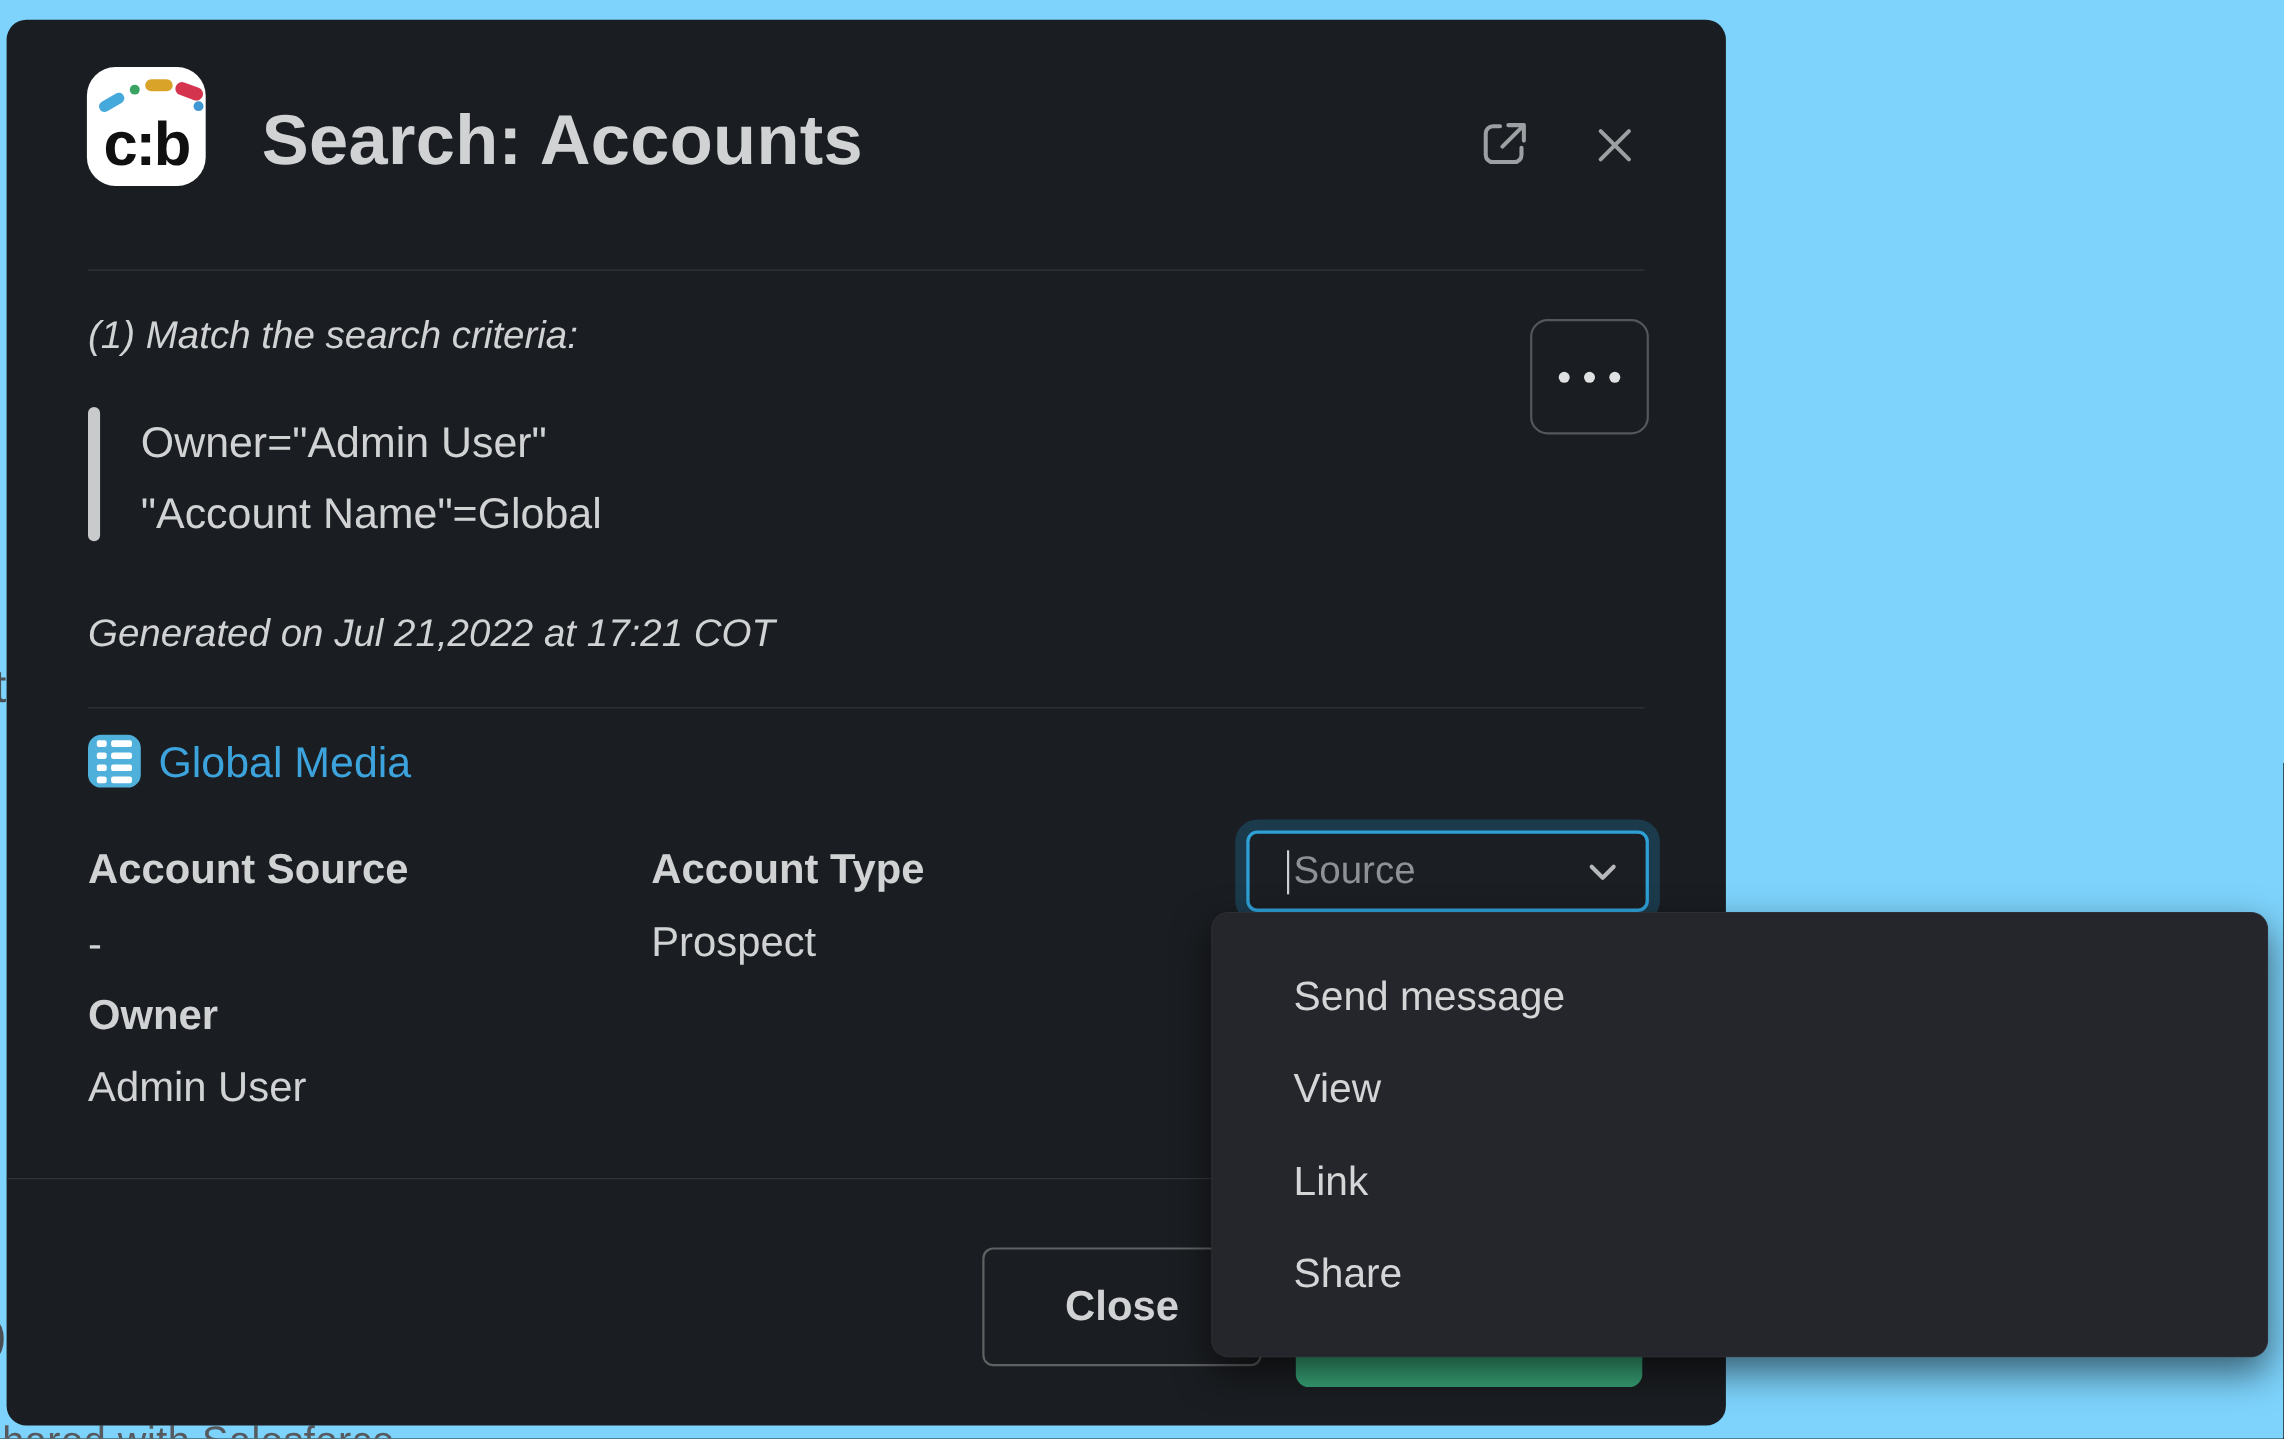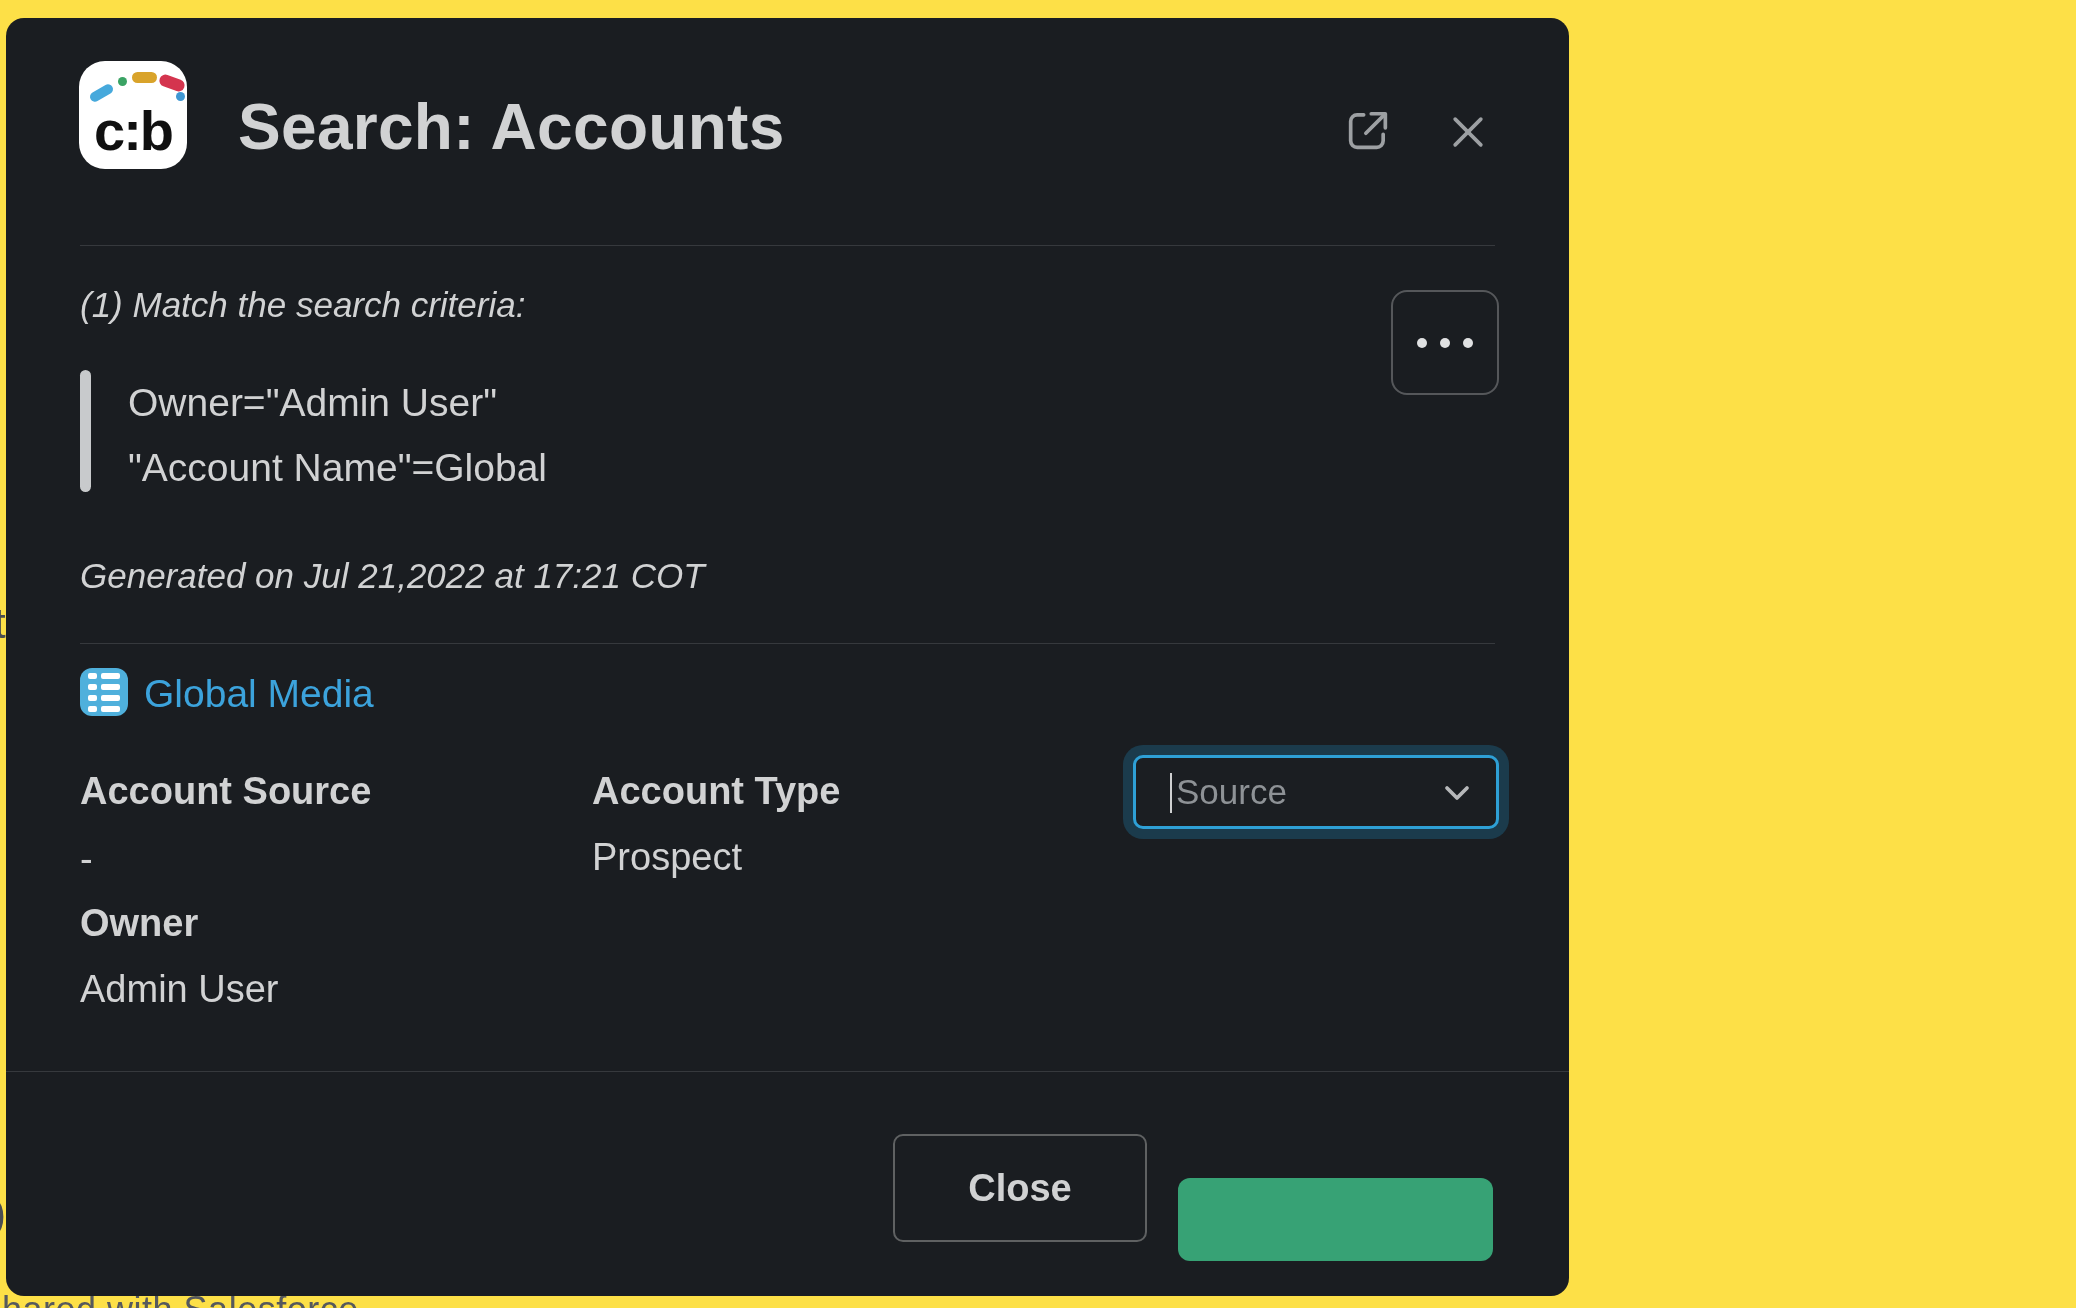--- a/index.html
+++ b/index.html
@@ -1,17 +1,17 @@
 <!DOCTYPE html>
 <html><head>
 <meta charset="utf-8">
 <style>
   html,body{margin:0;padding:0;background:#060708;}
   #stage{position:relative;width:2076px;height:1308px;overflow:hidden;
-         background:#fde047;font-family:"Liberation Sans","DejaVu Sans",sans-serif;
+         background:#7dd3fc;font-family:"Liberation Sans","DejaVu Sans",sans-serif;
          -webkit-font-smoothing:antialiased;}
   .abs{position:absolute;}
 
   
   .bg-clipped-text{left:2px;top:1289px;font-size:36px;color:#56595d;letter-spacing:.5px;z-index:1;white-space:nowrap;}
   .edge-frag{color:#4a4d51;z-index:1;font-size:42px;}
   .frag-a{left:-6px;top:600px;}
   .frag-b{left:-8px;top:1190px;}
 
   
@@ -168,14 +168,20 @@
       </span>
     </div>
 
     <div class="divider div-footer"></div>
     <div class="abs close-btn">
       <span class="close-label">Close</span>
     </div>
     <div class="green-under"></div>
   </div>
 
+  <div class="abs menu-panel">
+    <div class="menu-item">Send message</div>
+    <div class="menu-item">View</div>
+    <div class="menu-item">Link</div>
+    <div class="menu-item">Share</div>
+  </div>
 
 </div>
 
 </body></html>

